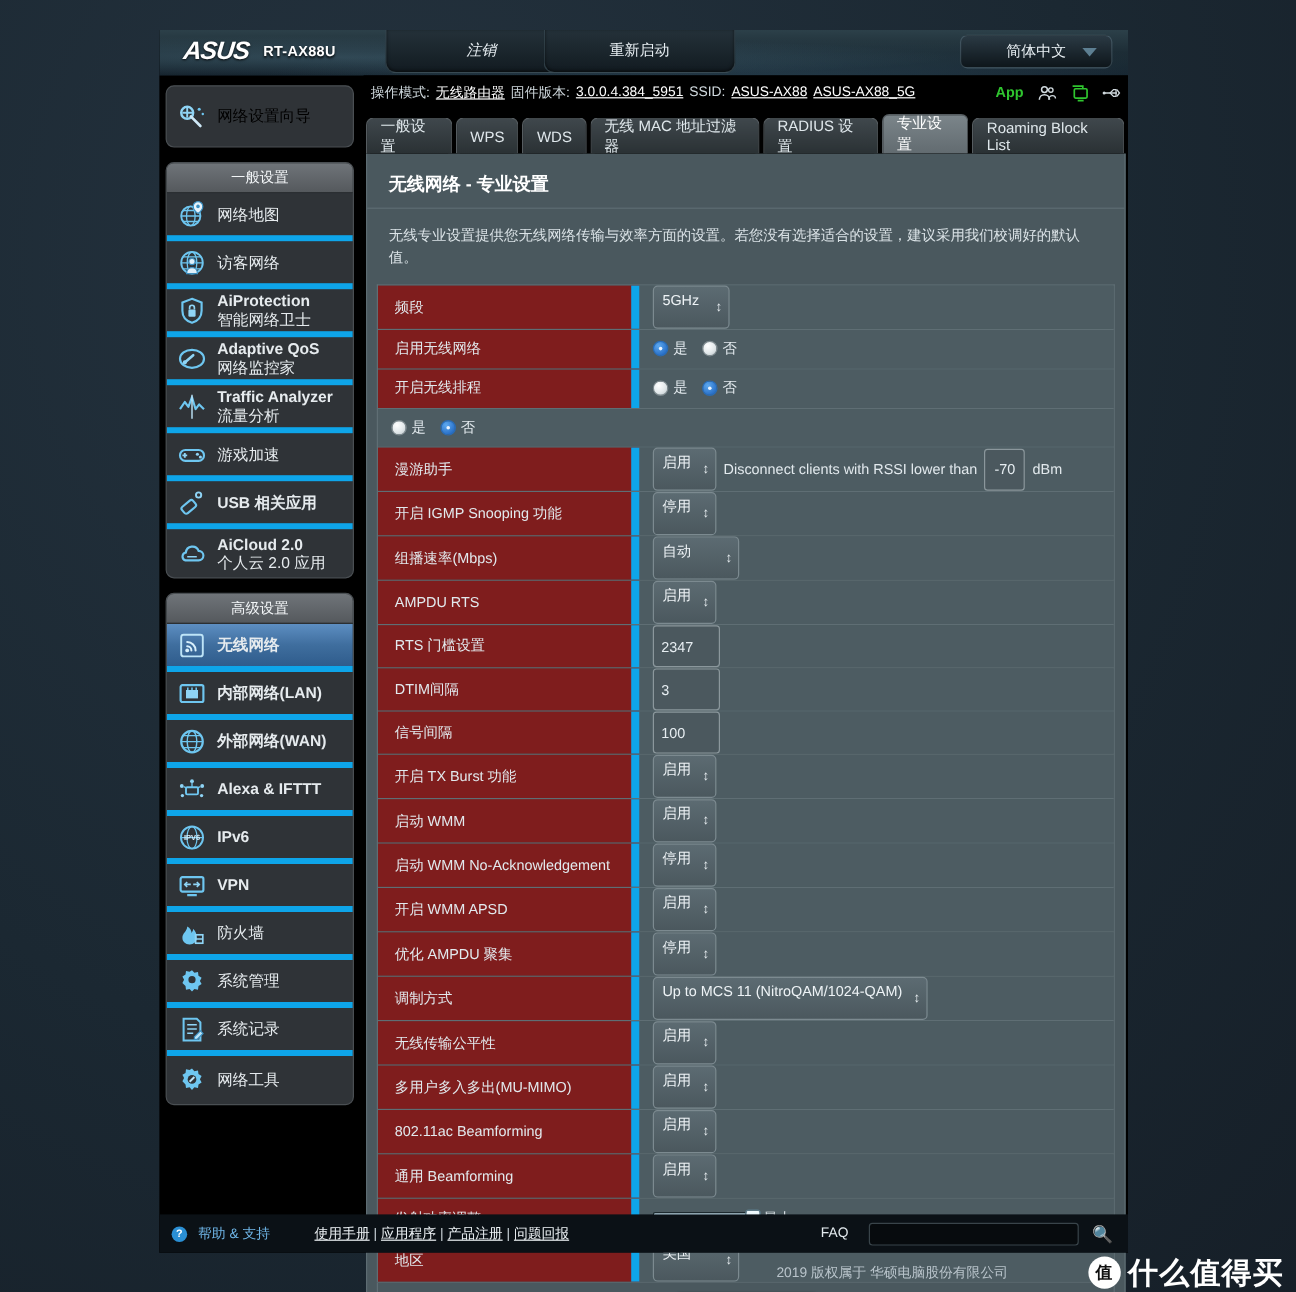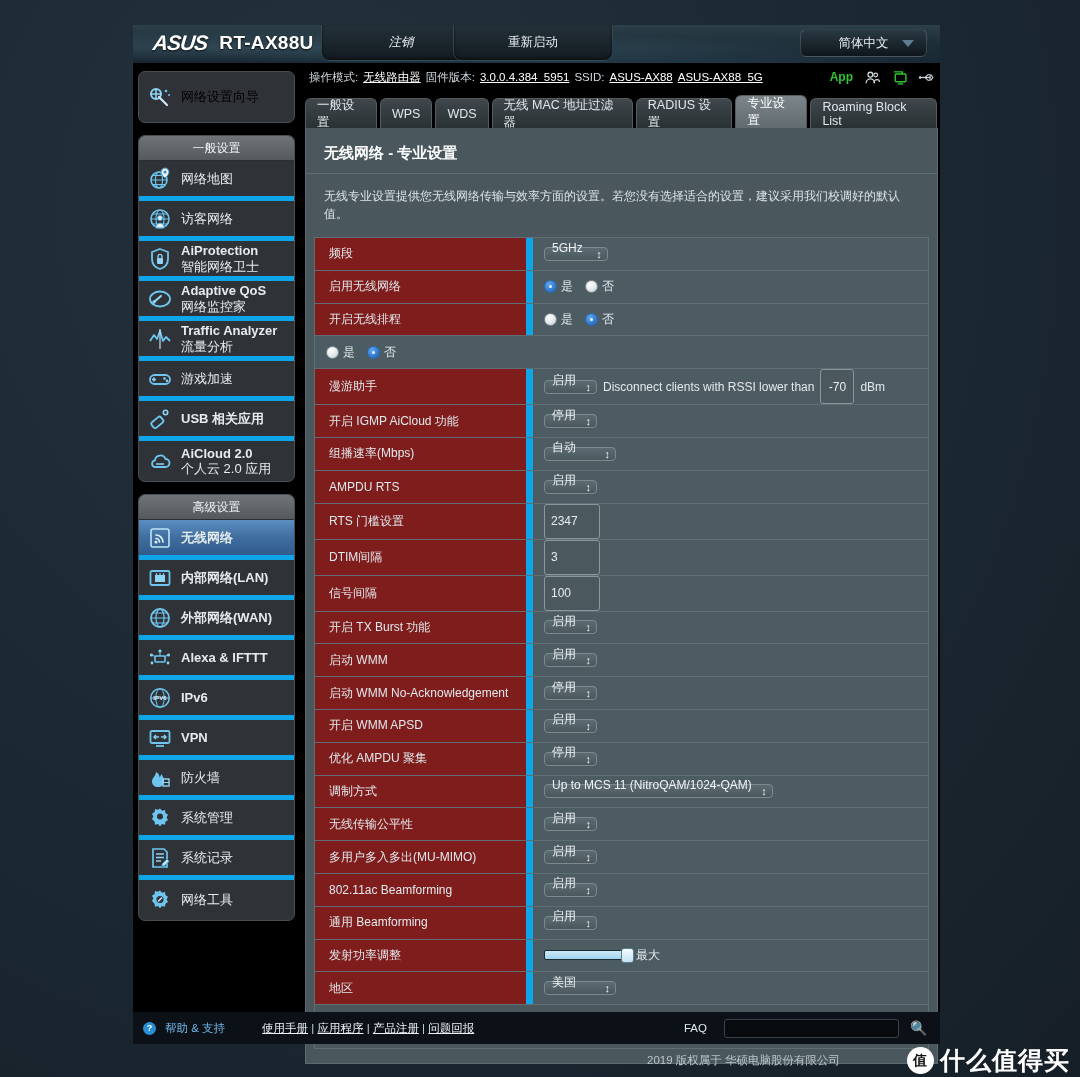--- a/index.html
+++ b/index.html
@@ -42,21 +42,21 @@
   }
   .asus-logo{
     font-family:"Liberation Sans", sans-serif;
     font-style:italic; font-weight:bold;
     font-size:21px; letter-spacing:-1px;
     color:#ffffff;
     transform: skewX(-6deg);
     text-shadow:0 1px 2px rgba(0,0,0,.9);
   }
   .model{
-    color:#fff; font-size:19px; font-weight:bold;
+    color:#fff; font-size:12px; font-weight:bold;
     text-shadow:0 1px 2px rgba(0,0,0,.9);
     letter-spacing:.3px;
   }
   .topbtn{
     position:absolute; top:0; height:36px;
     display:flex; align-items:center; justify-content:center;
     color:#e7eef2; font-size:12.5px;
     background:linear-gradient(180deg,#243139 0%,#121b21 100%);
     border-radius:0 0 9px 9px;
     border:1px solid rgba(120,150,165,.25);
@@ -169,21 +169,21 @@
   }
   .cell-r{
     flex:1; background:#4d5c62;
     display:flex; align-items:center; gap:6px;
     padding:0 0 0 11px;
     color:#e2e9ed; font-size:12px;
   }
 
   .sel{
     position:relative;
-    height:14px;
+    height:36px;
     background:linear-gradient(180deg,#5c6b72 0%,#4b585e 100%);
     border:1px solid #7c8a90;
     border-radius:4px;
     color:#eef3f6; font-size:12px;
     display:inline-flex; align-items:center;
     padding:0 20px 12px 7px;
     cursor:pointer; white-space:nowrap;
   }
   .sel:after{
     content:"\2195";
@@ -634,21 +634,21 @@
             <div class="cell-l">漫游助手</div>
             <div class="cell-r">
               <span class="sel">启用</span>
               <span>Disconnect clients with RSSI lower than</span>
               <span class="txtbox rssi">-70</span>
               <span>dBm</span>
             </div>
           </div>
 
           <div class="row">
-            <div class="cell-l">开启 IGMP AiCloud 功能</div>
+            <div class="cell-l">开启 IGMP Snooping 功能</div>
             <div class="cell-r">
               <span class="sel">停用</span>
             </div>
           </div>
 
           <div class="row">
             <div class="cell-l">组播速率(Mbps)</div>
             <div class="cell-r">
               <span class="sel w-wide">自动</span>
             </div>

